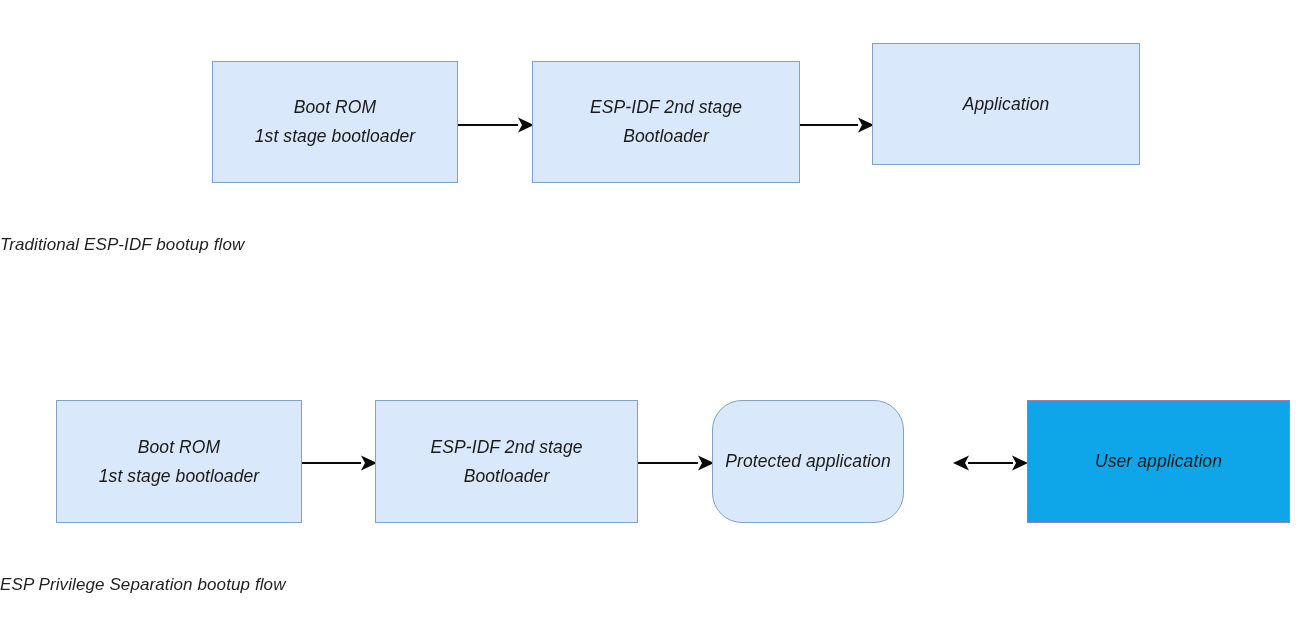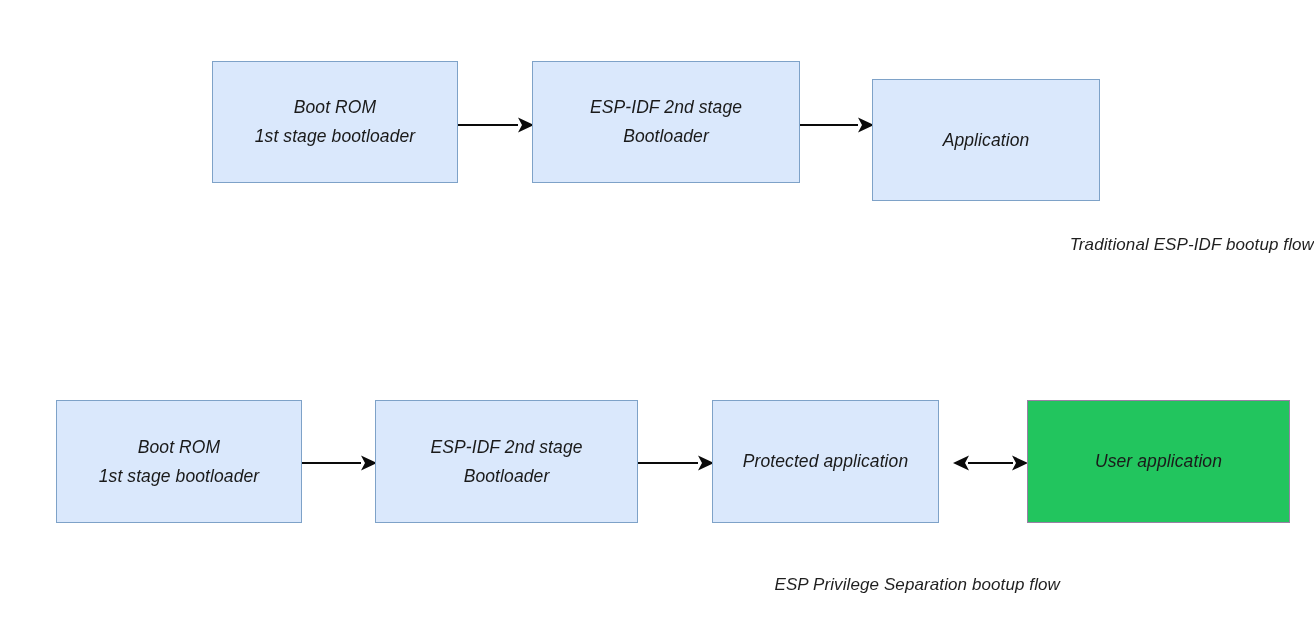--- a/index.html
+++ b/index.html
@@ -41,33 +41,33 @@
     white-space: pre-line;
     border-style: solid;
     border-width: 1.5px;
     z-index: 2;
   }
   .node-blue {
     background: #dae8fc;
     border-color: #7ea2c8;
   }
   .node-purple {
-    background: #22c55e;
+    background: #0ea5e9;
     border-color: #9a7fa5;
   }
 
   
   #node-top-bootrom      { left: 212px; top: 61px;  width: 246px; height: 122px; }
   #node-top-bootloader   { left: 532px; top: 61px;  width: 268px; height: 122px; }
-  #node-top-application  { left: 872px; top: 79px;  width: 228px; height: 122px; }
+  #node-top-application  { left: 872px; top: 43px;  width: 268px; height: 122px; }
 
   
   #node-bot-bootrom      { left: 56px;   top: 400px; width: 246px; height: 123px; }
   #node-bot-bootloader   { left: 375px;  top: 400px; width: 263px; height: 123px; }
-  #node-bot-protected    { left: 712px;  top: 400px; width: 227px; height: 123px; }
+  #node-bot-protected    { left: 712px;  top: 400px; width: 192px; height: 123px; border-radius: 30px; }
   #node-bot-userapp      { left: 1027px; top: 400px; width: 263px; height: 123px; }
 
   
   .edge {
     position: absolute;
     z-index: 1;
     overflow: visible;
   }
   .edge-line {
     stroke: #0a0a0a;
@@ -85,21 +85,21 @@
   #edge-bot-1 { left: 302px; top: 448px; width: 75px;  height: 30px; }
   #edge-bot-2 { left: 638px; top: 448px; width: 76px;  height: 30px; }
   #edge-bot-3 { left: 952px; top: 448px; width: 77px;  height: 30px; }
 
   
   .caption {
     position: absolute;
     font-size: 17px;
     line-height: 22px;
     letter-spacing: 0.1px;
-    text-align: right;
+    text-align: left;
     color: #1f1f1f;
     white-space: nowrap;
     z-index: 2;
   }
   #caption-top    { left: 0; top: 234px; width: 1314px; }
   #caption-bottom { left: 0; top: 574px; width: 1060px; }
 </style>
 </head>
 <body>
 

